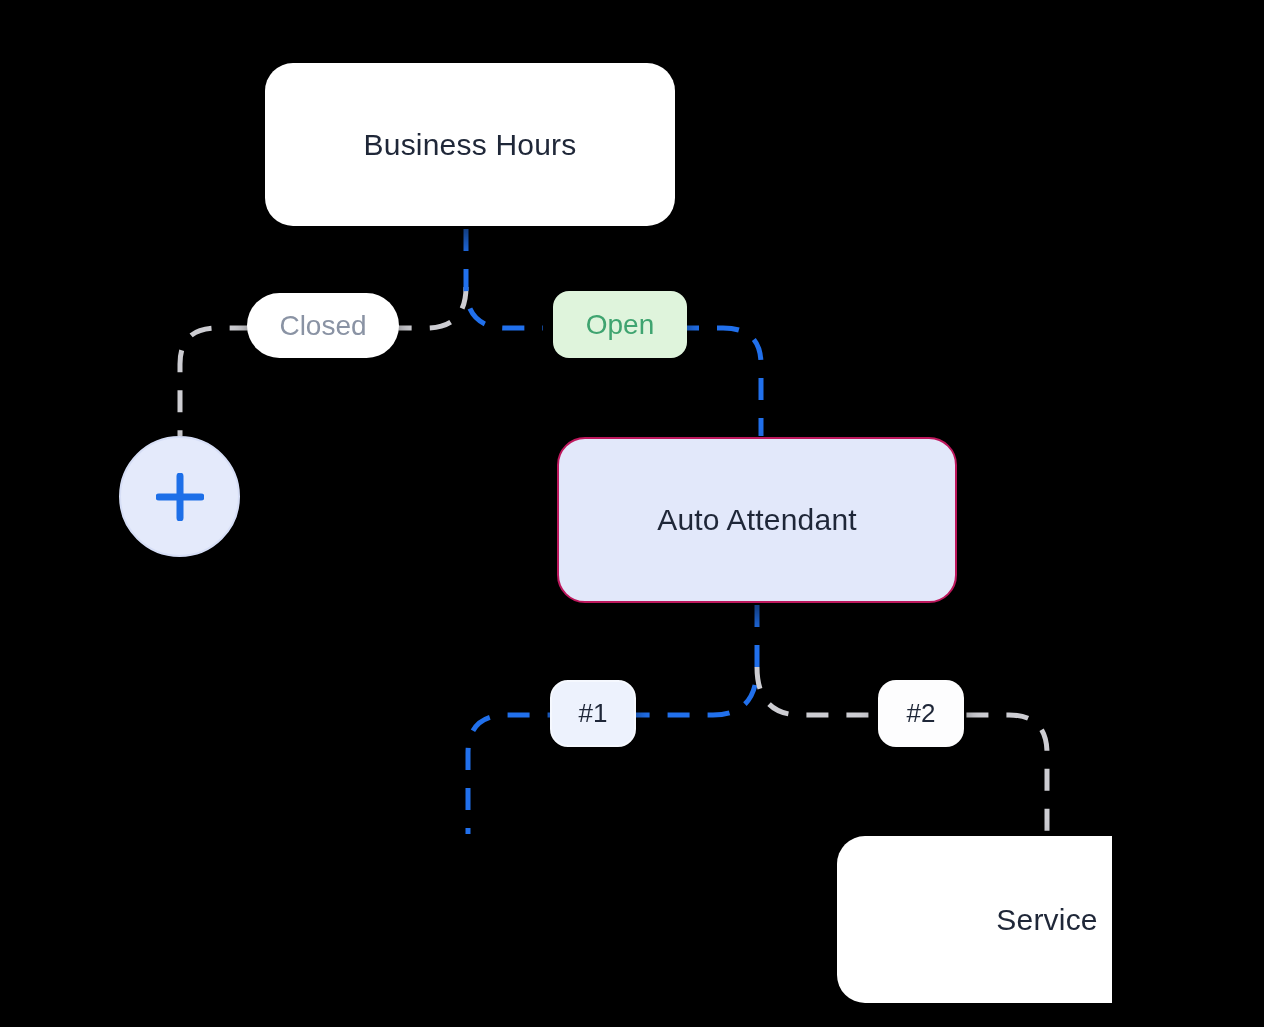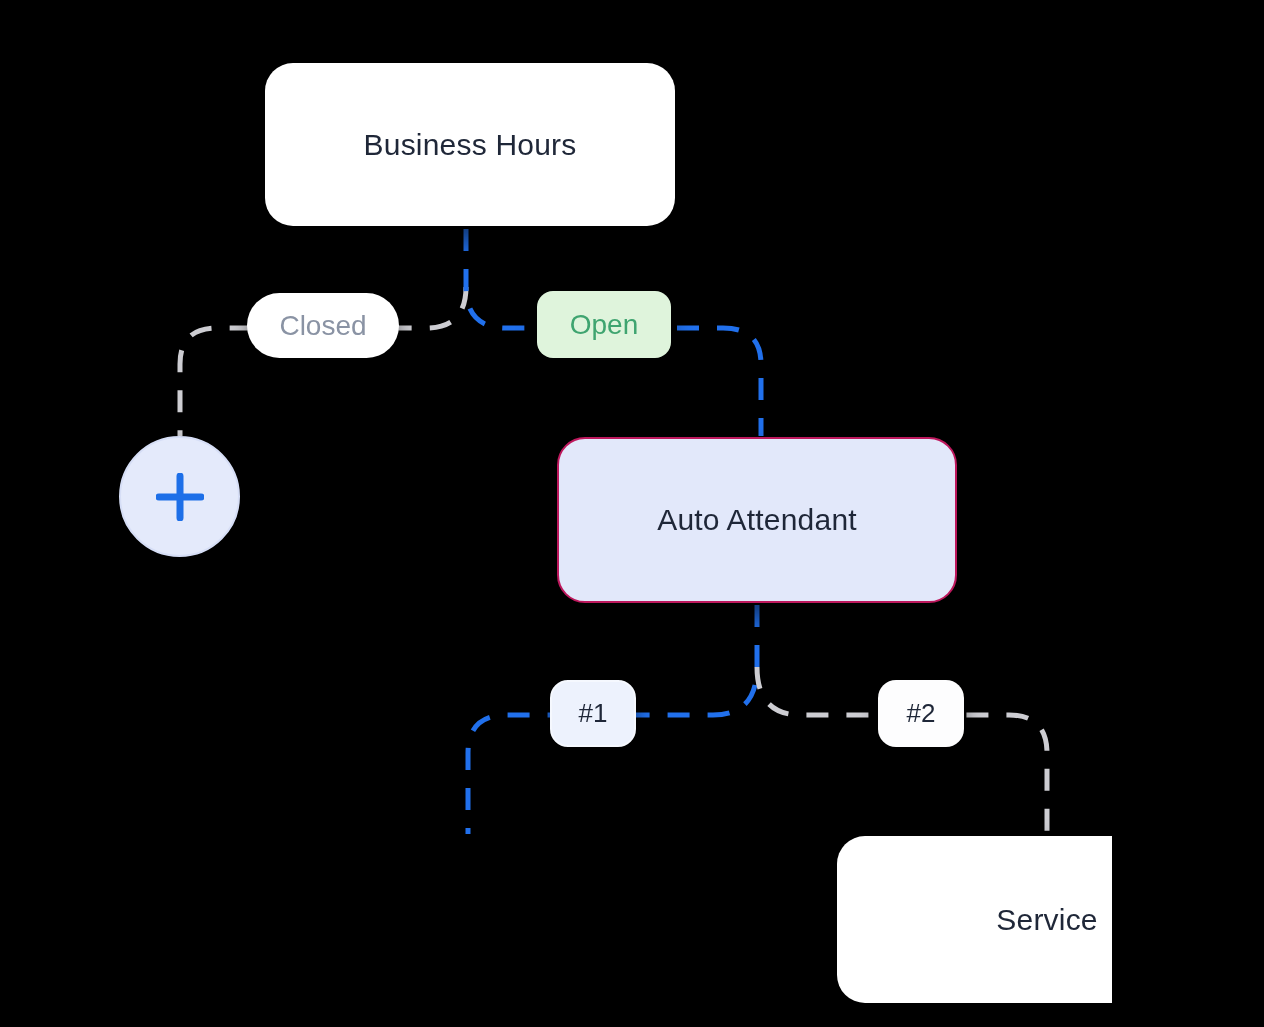--- a/index.html
+++ b/index.html
@@ -59,21 +59,21 @@
     font-weight: 500;
     box-shadow: 0 10px 18px rgba(0,0,0,0.5);
   }
   .pill-closed {
     left: 247px; top: 293px; width: 152px; height: 65px;
     background: #ffffff;
     border-radius: 33px;
     color: var(--muted-text, #8A93A4);
   }
   .pill-open {
-    left: 537px; top: 291px; width: 134px; height: 67px;
+    left: 553px; top: 291px; width: 134px; height: 67px;
     background: var(--open-bg, #DFF4DC);
     border-radius: 16px;
     color: var(--open-text, #3FA470);
   }
   .key-badge {
     width: 86px; height: 67px;
     border-radius: 18px;
     font-size: 26px;
     font-weight: 500;
     color: var(--node-text, #1F2738);

